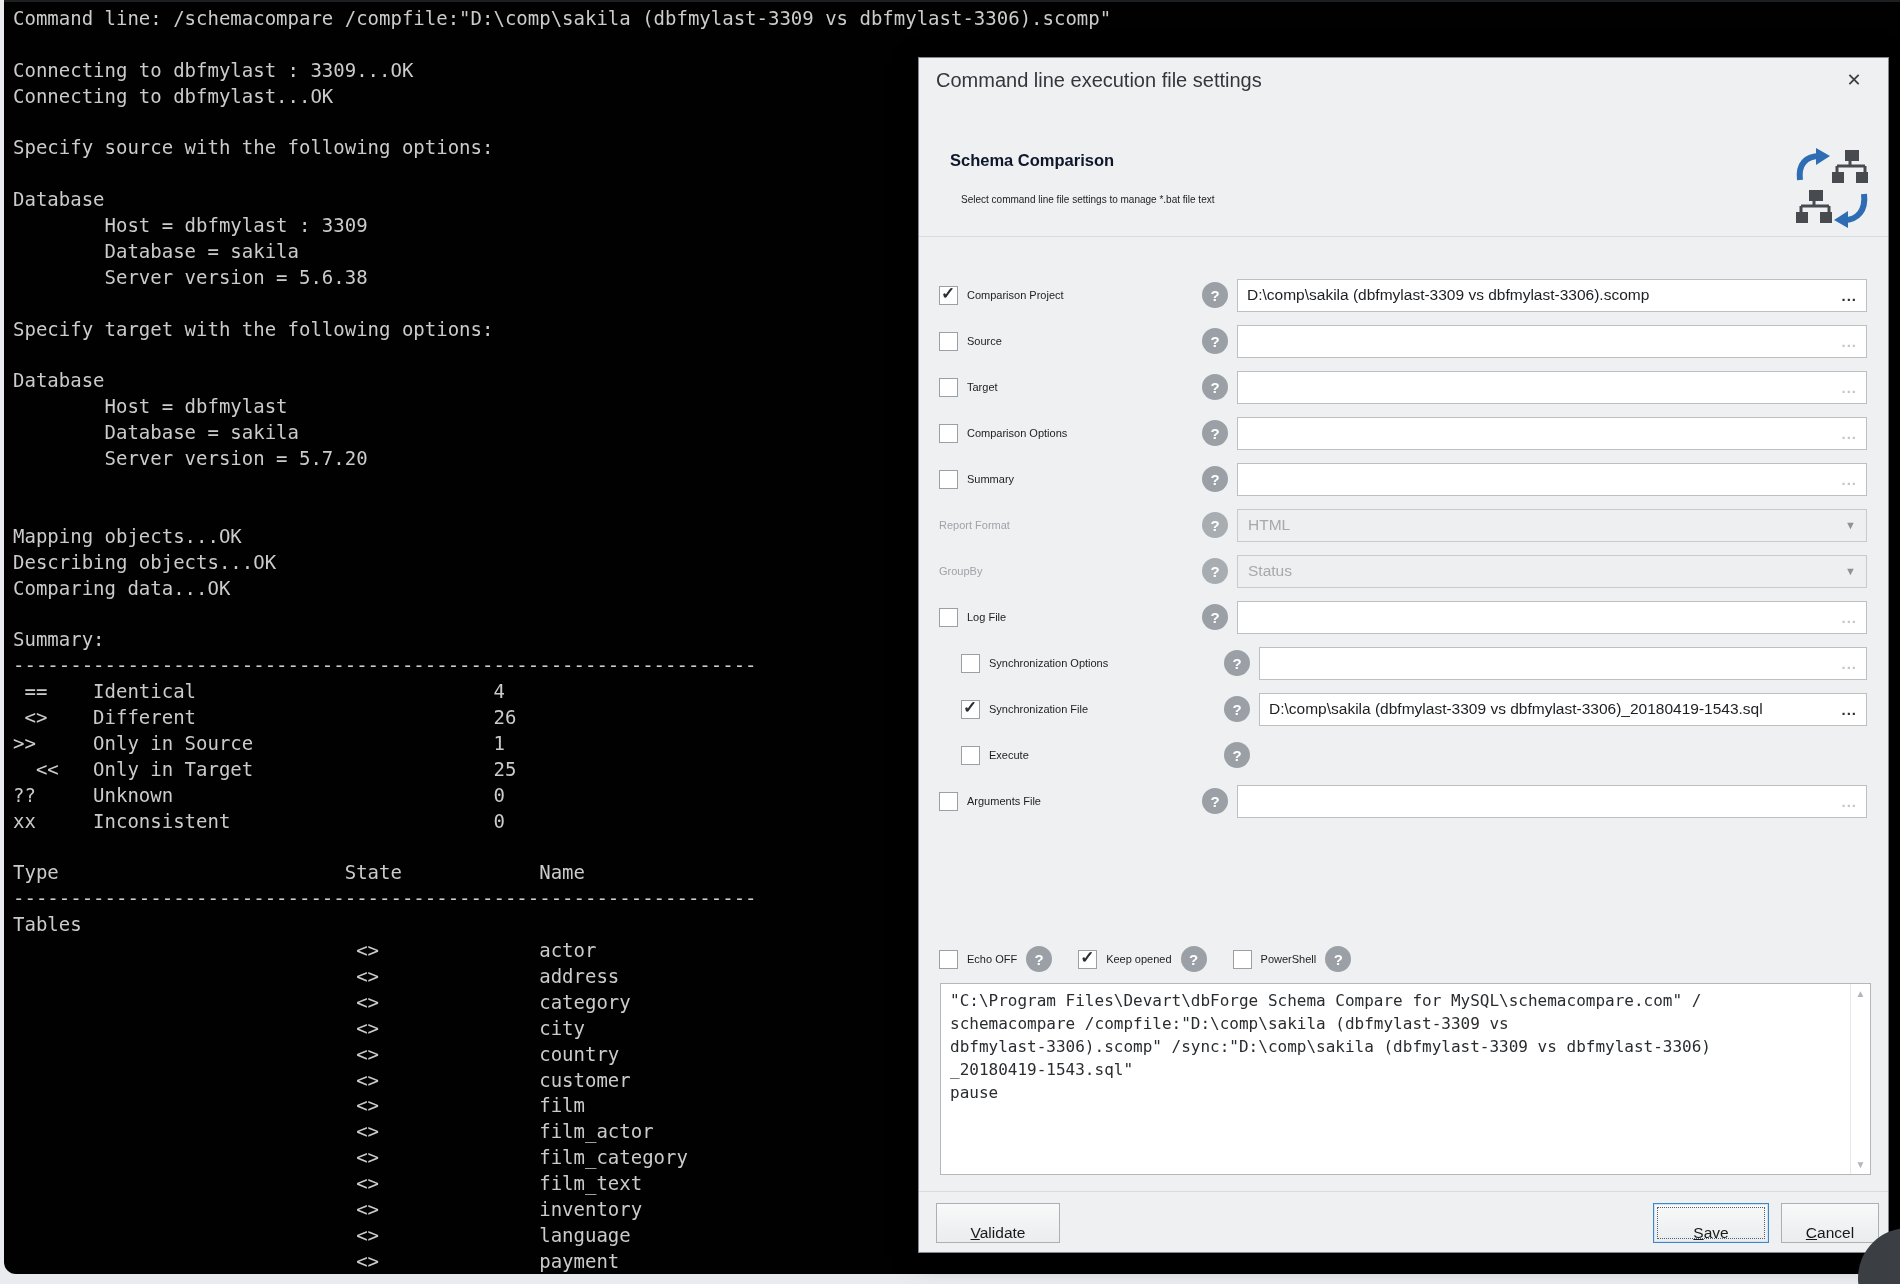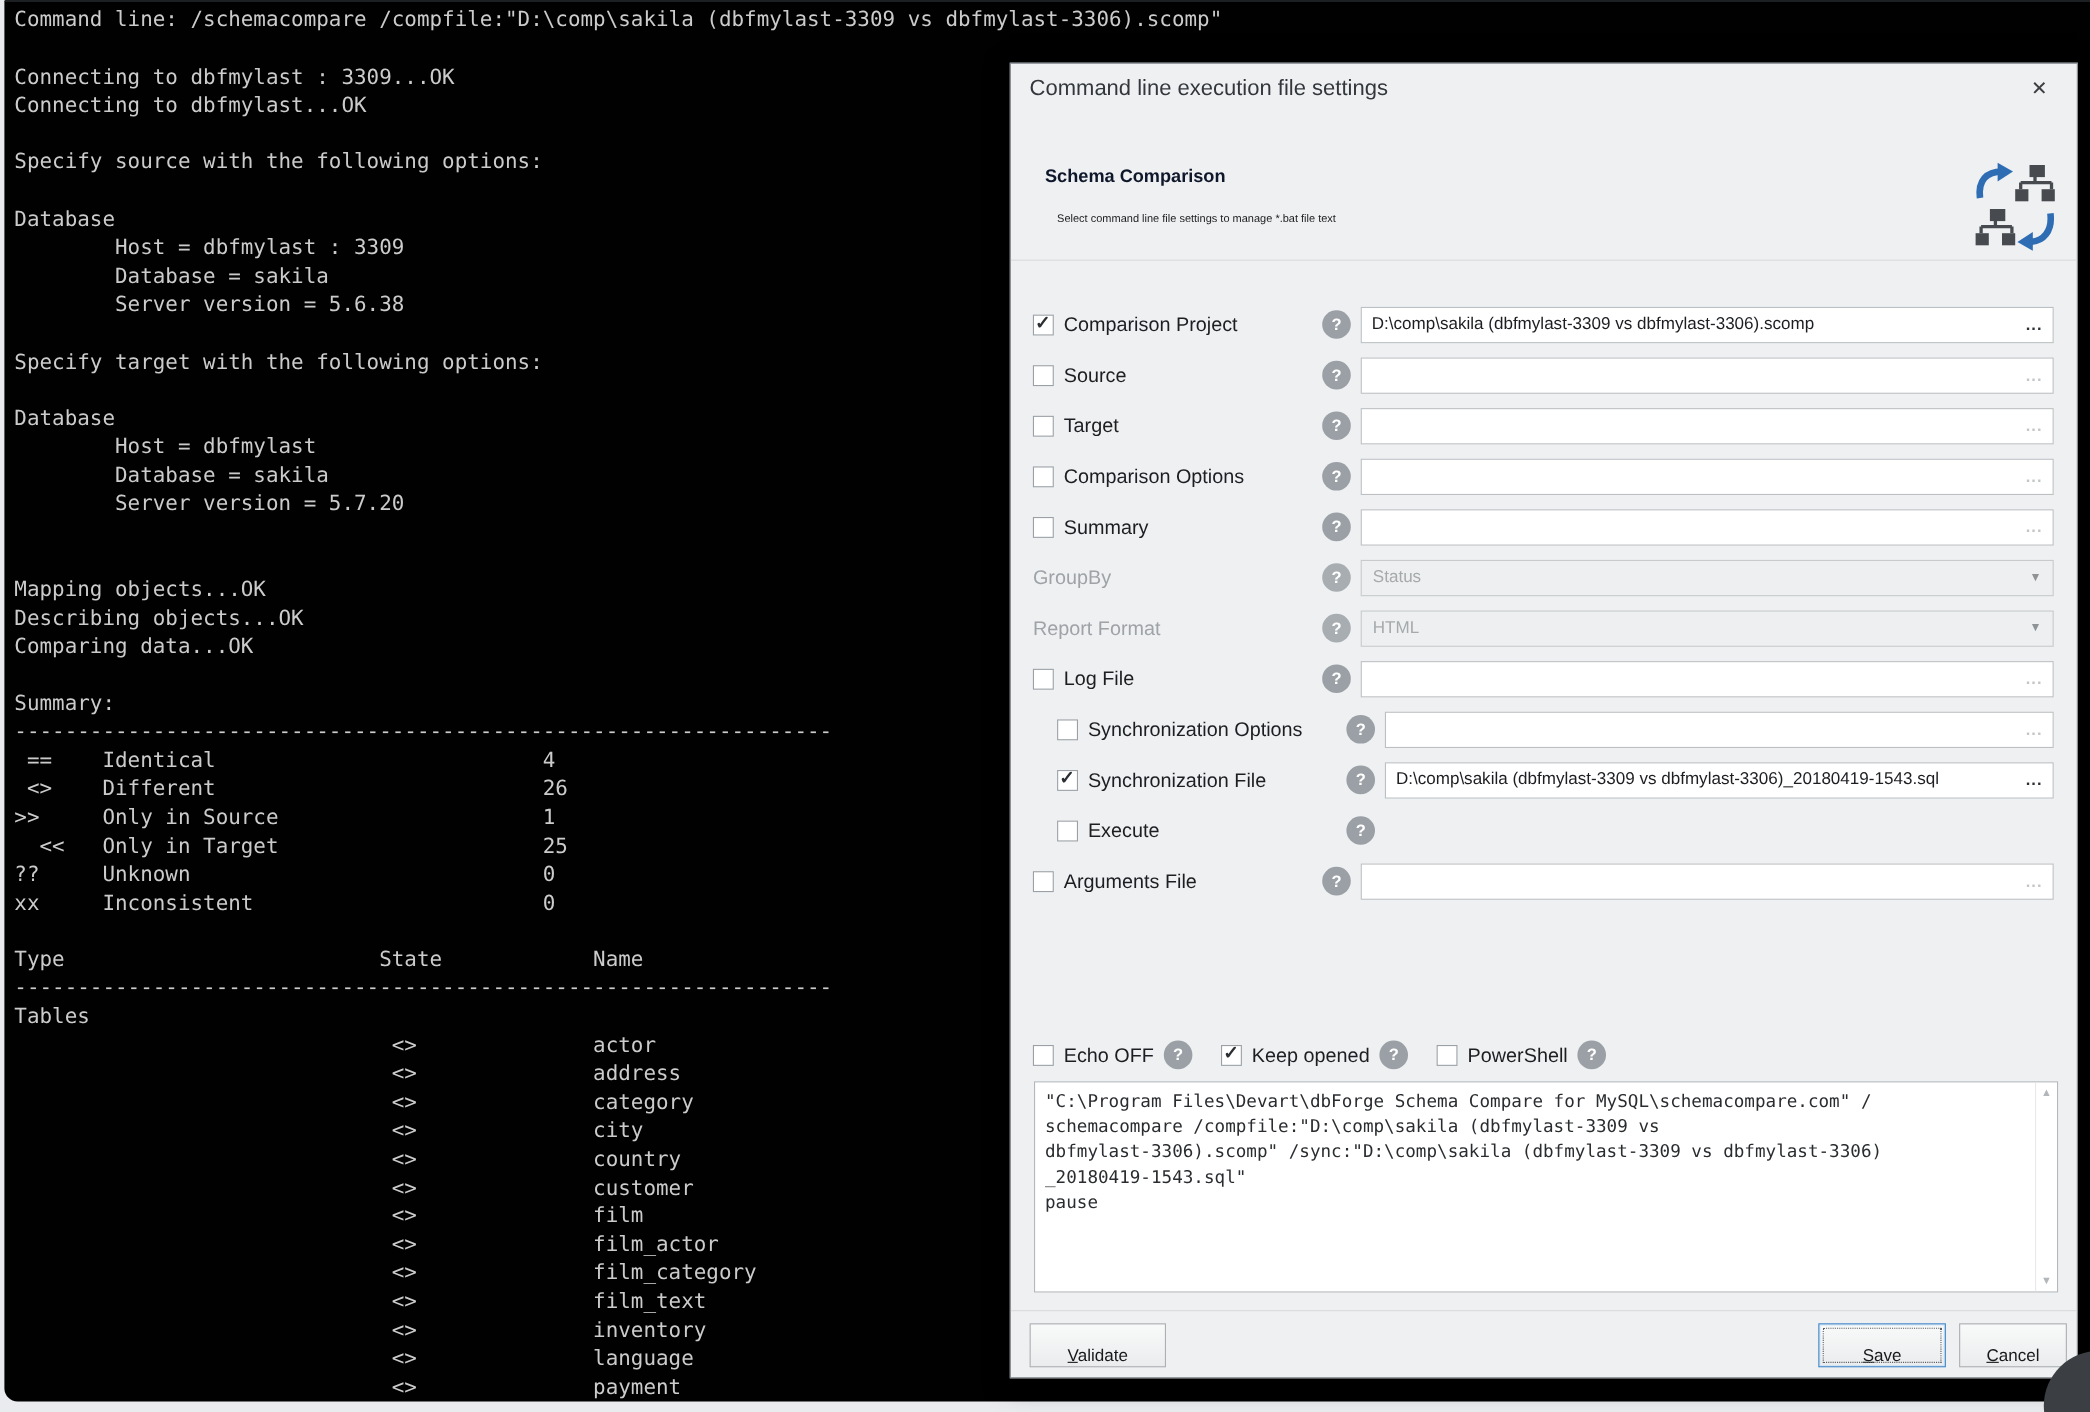--- a/index.html
+++ b/index.html
@@ -18,21 +18,21 @@
   .hdr-icon{position:absolute;right:16px;top:88px;}
   
   .rows{position:absolute;left:20px;top:214px;right:21px;}
   .opt-row{height:46px;display:flex;align-items:center;}
   .cbzone{width:263px;flex:none;display:flex;align-items:center;gap:9px;}
   .ind1{padding-left:22px;}
   .ind2{padding-left:46px;}
   .box{width:17px;height:17px;background:#fff;border:1px solid #9aa0a6;flex:none;position:relative;}
   .box.checked::after{content:'✓';position:absolute;left:1px;top:-4px;font-size:17px;font-weight:bold;color:#2b2f33;}
   .box.dis{border-color:#c6c9cc;background:#f1f2f3;}
-  .lbl{font-size:18px;color:#1c1e21;white-space:nowrap;}
+  .lbl{font-size:11px;color:#1c1e21;white-space:nowrap;}
   .lbl.dis{color:#9fa3a7;}
   .help{width:26px;height:26px;border-radius:50%;background:#9aa0a5;flex:none;display:flex;align-items:center;justify-content:center;margin-right:9px;}
   .help::after{content:'?';color:#fff;font-weight:bold;font-size:15px;}
   .helpdis{background:#a8adb1;}
   .ctrl{flex:1;}
   .tfield{height:31px;background:#fff;border:1px solid #bcc0c3;display:flex;align-items:center;padding:0 9px;}
   .tfield .val{flex:1;font-size:15.5px;color:#1c1e21;white-space:nowrap;overflow:hidden;}
   .dots{font-size:15px;font-weight:bold;color:#2c2f33;letter-spacing:1px;}
   .dots.disdots{color:#c3c6c9;}
   .combo{height:31px;background:#edeff0;border:1px solid #c8cbcd;display:flex;align-items:center;padding:0 10px;}
@@ -214,38 +214,38 @@
           <span class="help"></span>
           <div class="ctrl">
             <div class="tfield">
               <span class="val"></span>
               <span class="dots disdots">...</span>
             </div>
           </div>
         </div>
         <div class="opt-row">
           <span class="cbzone">
+            <span class="lbl dis">Report Format</span>
+          </span>
+          <span class="help helpdis"></span>
+          <div class="ctrl">
+            <div class="combo">
+              <span class="cval">HTML</span>
+              <span class="arrow"></span>
+            </div>
+          </div>
+        </div>
+        <div class="opt-row">
+          <span class="cbzone">
             <span class="lbl dis">GroupBy</span>
           </span>
           <span class="help helpdis"></span>
           <div class="ctrl">
             <div class="combo">
               <span class="cval">Status</span>
-              <span class="arrow"></span>
-            </div>
-          </div>
-        </div>
-        <div class="opt-row">
-          <span class="cbzone">
-            <span class="lbl dis">Report Format</span>
-          </span>
-          <span class="help helpdis"></span>
-          <div class="ctrl">
-            <div class="combo">
-              <span class="cval">HTML</span>
               <span class="arrow"></span>
             </div>
           </div>
         </div>
         <div class="opt-row">
           <span class="cbzone">
             <span class="box"></span>
             <span class="lbl">Log File</span>
           </span>
           <span class="help"></span>

